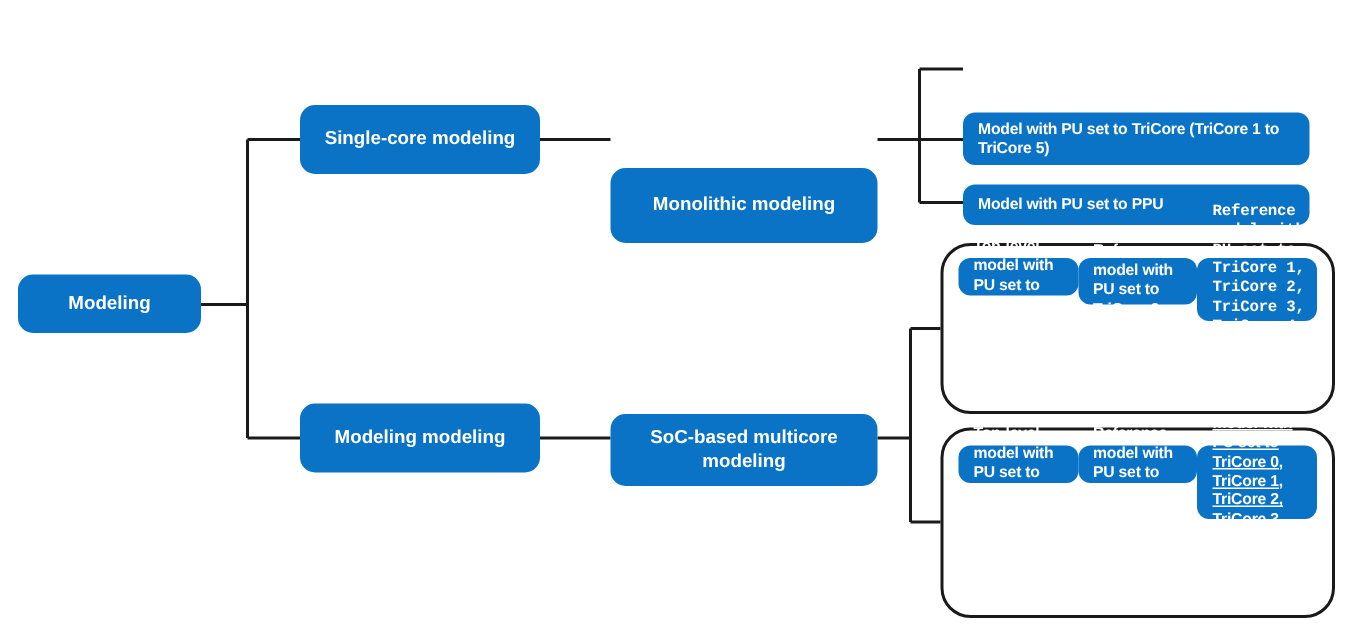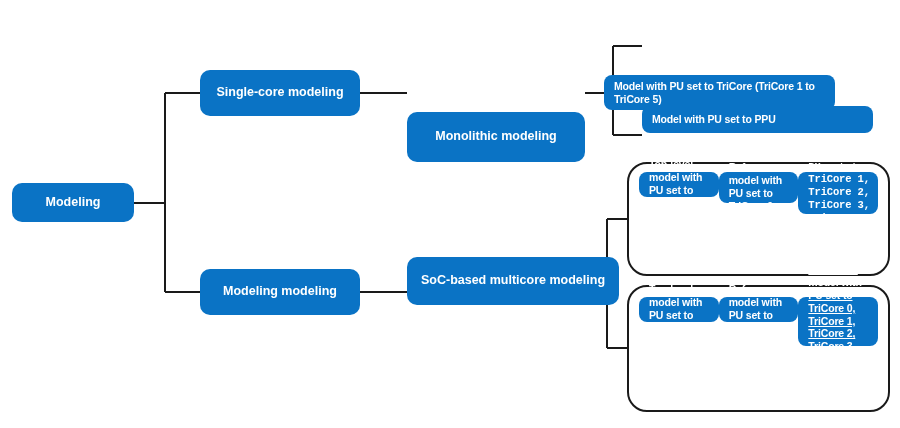--- a/index.html
+++ b/index.html
@@ -89,27 +89,27 @@
     </g>
   </svg>
 
   <div class="node" style="left:200px;top:70px;width:160px;height:46px;">Single-core modeling</div>
 
   <div class="node" style="left:12px;top:183px;width:122px;height:39px;">Modeling</div>
 
   <div class="node" style="left:407px;top:68px;width:178px;height:50px;margin-top:44px;">Monolithic modeling</div>
 
 
-  <div class="leaf" style="left:604px;top:75px;height:35px;">Model with PU set to TriCore (TriCore 1 to TriCore 5)</div>
+  <div class="leaf" style="left:642px;top:75px;height:35px;">Model with PU set to TriCore (TriCore 1 to TriCore 5)</div>
 
-  <div class="leaf" style="left:642px;top:106px;height:27px;">Model with PU set to PPU</div>
+  <div class="leaf" style="left:642px;top:123px;height:27px;">Model with PU set to PPU</div>
 
   <div class="node" style="left:200px;top:269px;width:160px;height:46px;">Modeling modeling</div>
 
-  <div class="node" style="left:407px;top:257px;width:212px;height:48px;">SoC-based multicore modeling</div>
+  <div class="node" style="left:407px;top:276px;width:178px;height:48px;">SoC-based multicore modeling</div>
 
   <div class="group group1" style="left:627px;top:162px;width:263px;height:114px;">
     <div class="leaf" style="height:25px;">Top-level model with PU set to none</div>
     <div class="leaf" style="height:31px;">Reference model with PU set to TriCore 9</div>
     <div class="leaf" style="height:42px;font-family:Liberation Mono, monospace;">Reference model with PU set to TriCore 1, TriCore 2, TriCore 3, TriCore 4, or TriCore 5</div>
   </div>
 
   <div class="group group2" style="left:627px;top:285px;width:263px;height:127px;">
     <div class="leaf" style="height:25px;">Top-level model with PU set to none</div>
     <div class="leaf" style="height:25px;">Reference model with PU set to PPU</div>

